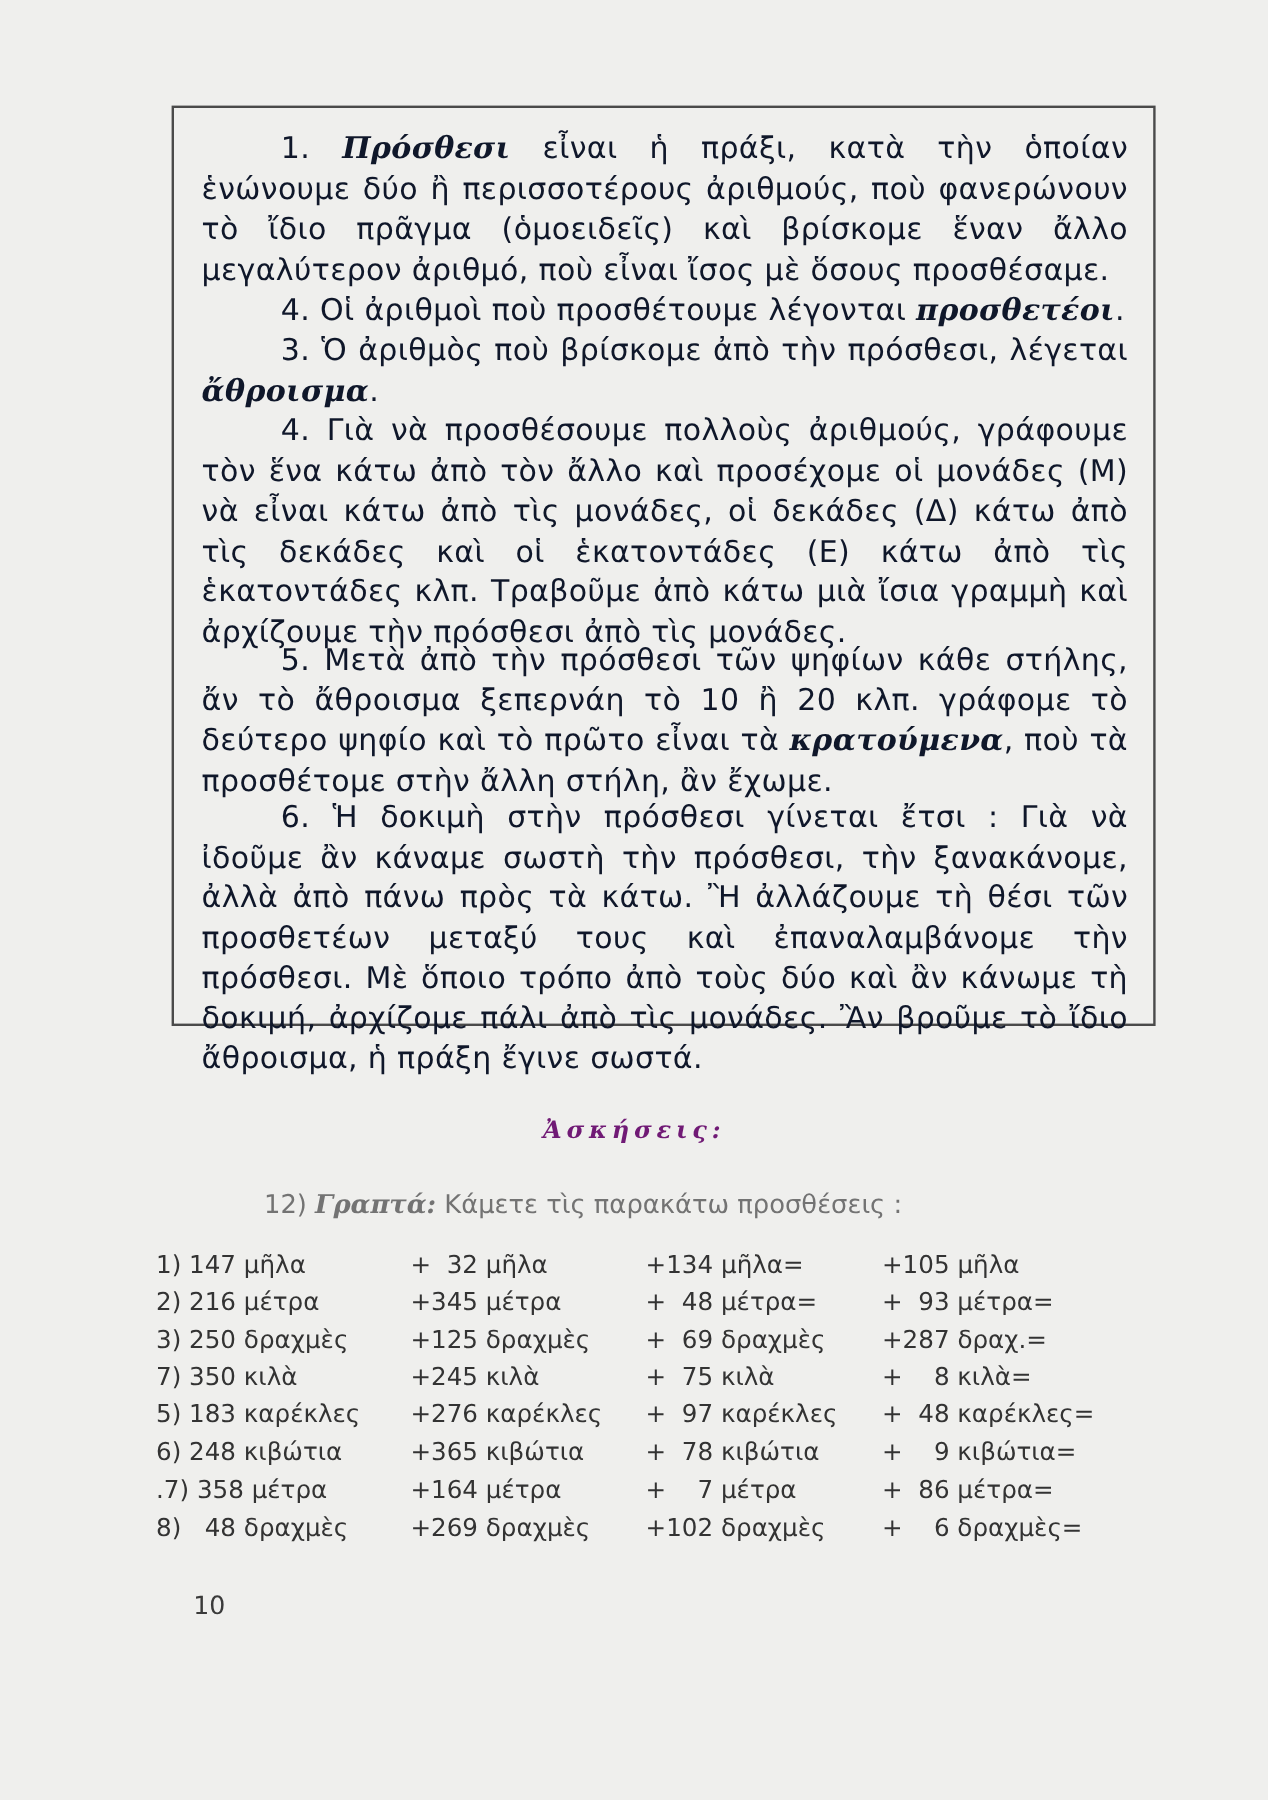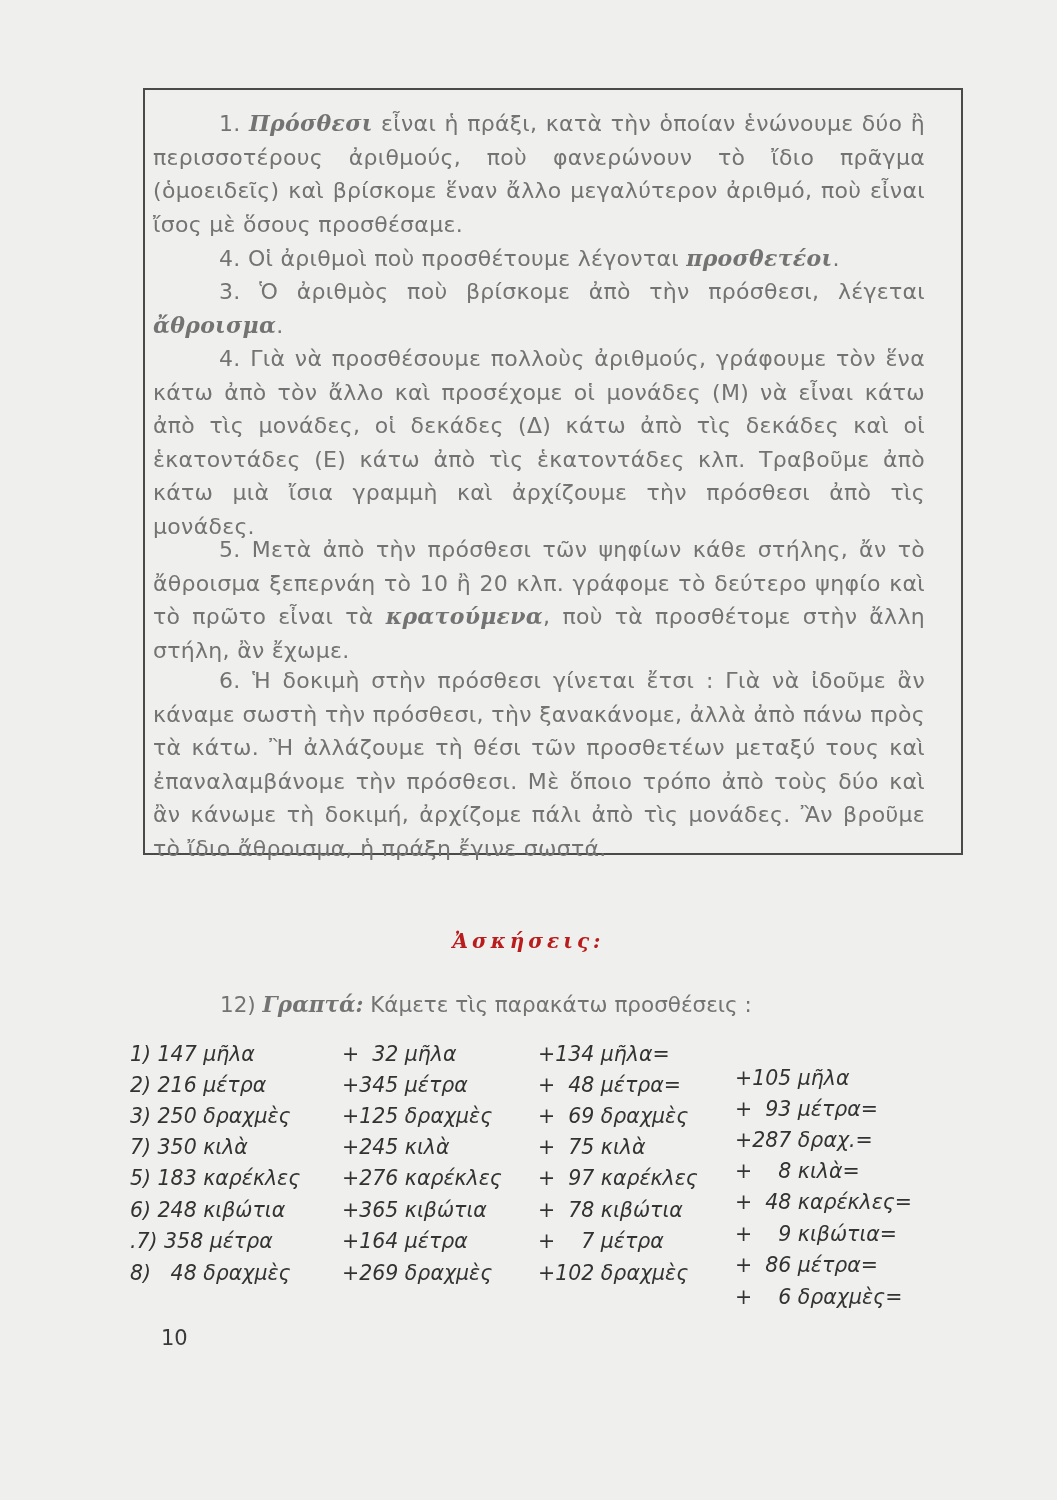--- a/index.html
+++ b/index.html
@@ -12,57 +12,57 @@
   }
   .rule-box {
     position: absolute;
     left: 143px; top: 88px;
     width: 820px; height: 767px;
     border: 2px solid #4a4a4a;
     box-sizing: border-box;
   }
   .para {
     position: absolute;
-    left: 153px; width: 772px;
-    font-size: 22px;
+    left: 168px; width: 772px;
+    font-size: 25px;
     line-height: 33.5px;
     text-align: justify;
     text-align-last: left;
     letter-spacing: 0.3px;
     margin: 0;
-    color: #737373;
+    color: #0f172a;
   }
   .indent { text-indent: 66px; }
   .term {
     font-family: "DejaVu Serif", "Liberation Serif", serif;
     font-style: italic;
     font-weight: bold;
   }
   .title-ex {
     position: absolute; left: 0; width: 1057px; top: 929px;
     text-align: center;
     font-family: "DejaVu Serif", "Liberation Serif", serif;
     font-style: italic; font-weight: bold;
     font-size: 20px; letter-spacing: 4px;
-    color: #b91c1c;
+    color: #701a75;
   }
   .task-line {
     position: absolute; left: 176px; top: 992px;
     font-size: 21.5px; color: #737373; margin-left: 44px;
   }
   .ex-row {
     position: absolute; left: 130px; height: 30px;
     font-size: 20.5px; color: #333;
     width: 830px;
   }
-  .ex-row span { position: absolute; white-space: pre; top: 0; font-style: italic; }
+  .ex-row span { position: absolute; white-space: pre; top: 0; }
   .c0 { left: 0px; }
   .c1 { left: 212px; }
   .c2 { left: 408px; }
-  .c3 { left: 605px; margin-top: 24px; }
+  .c3 { left: 605px; }
   .pagenum {
     position: absolute; left: 145px; top: 1326px;
     font-size: 21px; color: #3a3a3a; margin-left: 16px;
   }
 </style>
 </head>
 <body>
 
 <div class="rule-box"></div>
 

